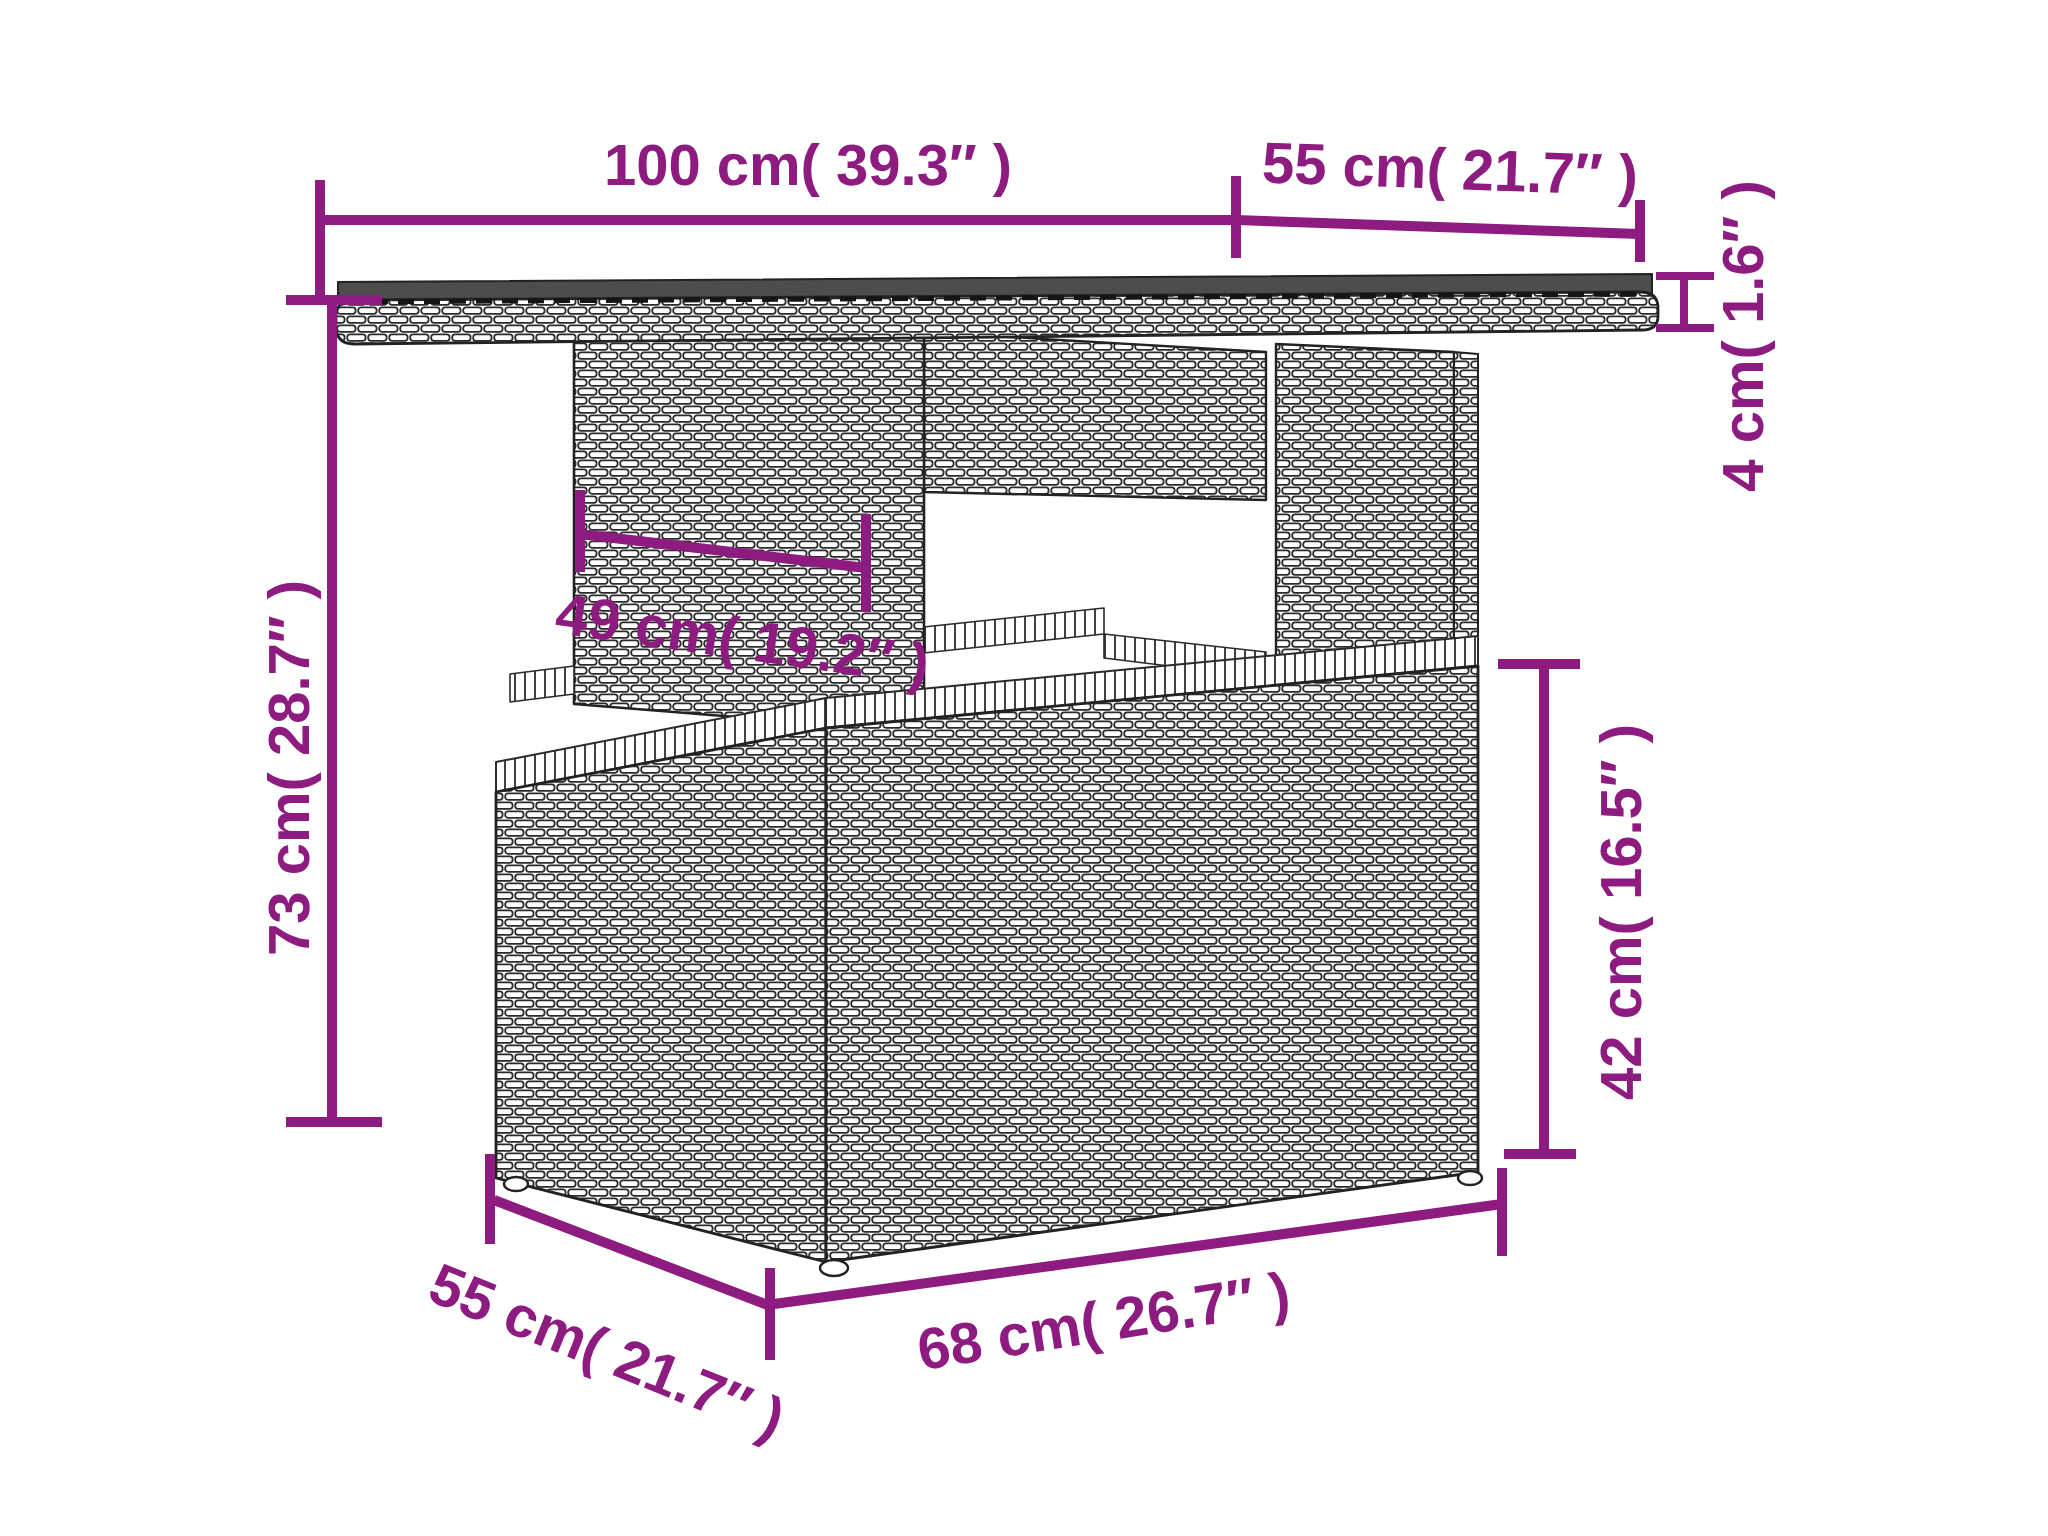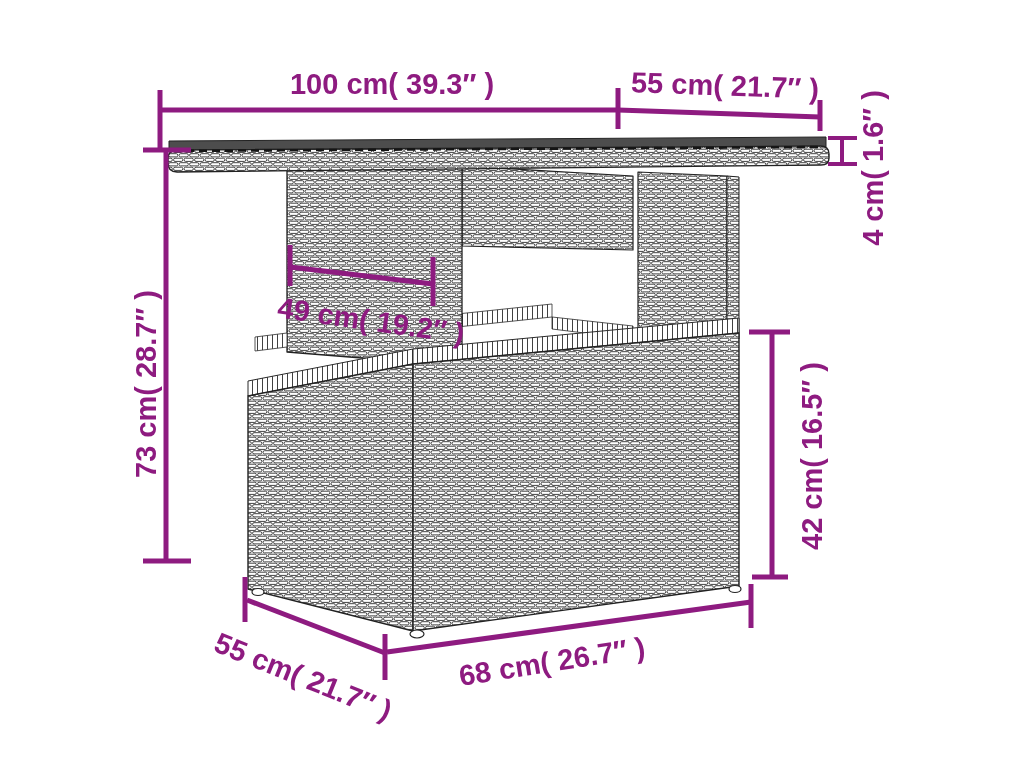--- a/index.html
+++ b/index.html
@@ -102,21 +102,21 @@
 
       <line x1="247" y1="600" x2="385" y2="653"></line>
       <line x1="245" y1="577" x2="245" y2="622"></line>
       <line x1="385" y1="634" x2="385" y2="680"></line>
 
       <line x1="387" y1="652" x2="751" y2="602"></line>
       <line x1="751" y1="584" x2="751" y2="628"></line>
     </g>
   </svg>
 
-  <div class="dim-label" style="left:392px;top:84px;--r:0deg;">100 cm( 39.3″ )</div>
+  <div class="dim-label" style="left:404px;top:84px;--r:0deg;">100 cm( 39.3″ )</div>
 
   <div class="dim-label" style="left:725px;top:86px;--r:2deg;">55 cm( 21.7″ )</div>
 
   <div class="dim-label" style="left:873px;top:168px;--r:-90deg;">4 cm( 1.6″ )</div>
 
   <div class="dim-label" style="left:146px;top:384px;--r:-90deg;">73 cm( 28.7″ )</div>
 
   <div class="dim-label" style="left:371px;top:321px;--r:8deg;">49 cm( 19.2″ )</div>
 
   <div class="dim-label" style="left:812px;top:456px;--r:-90deg;">42 cm( 16.5″ )</div>

